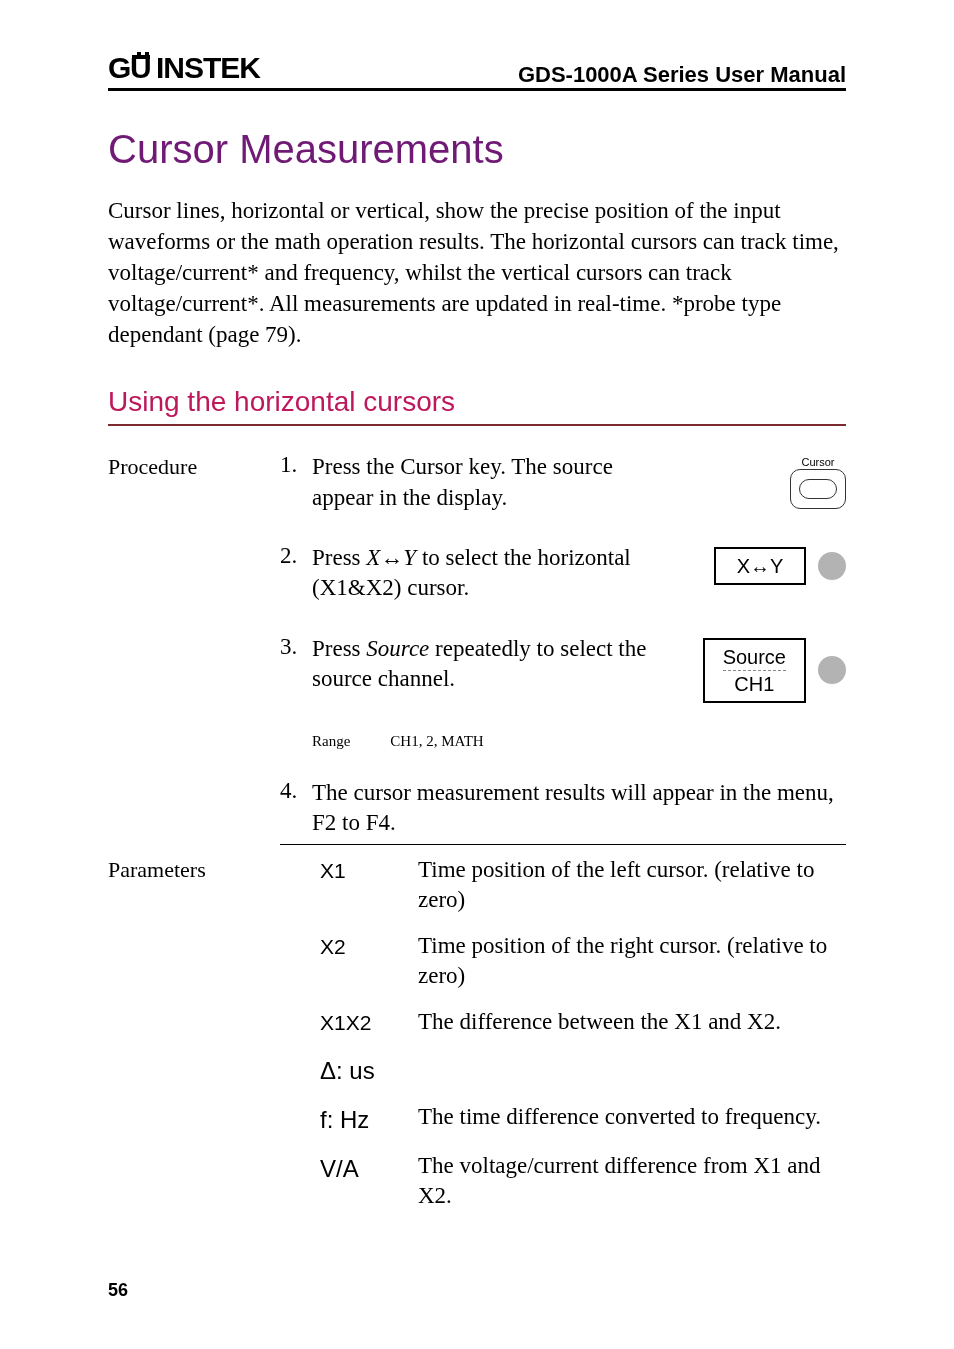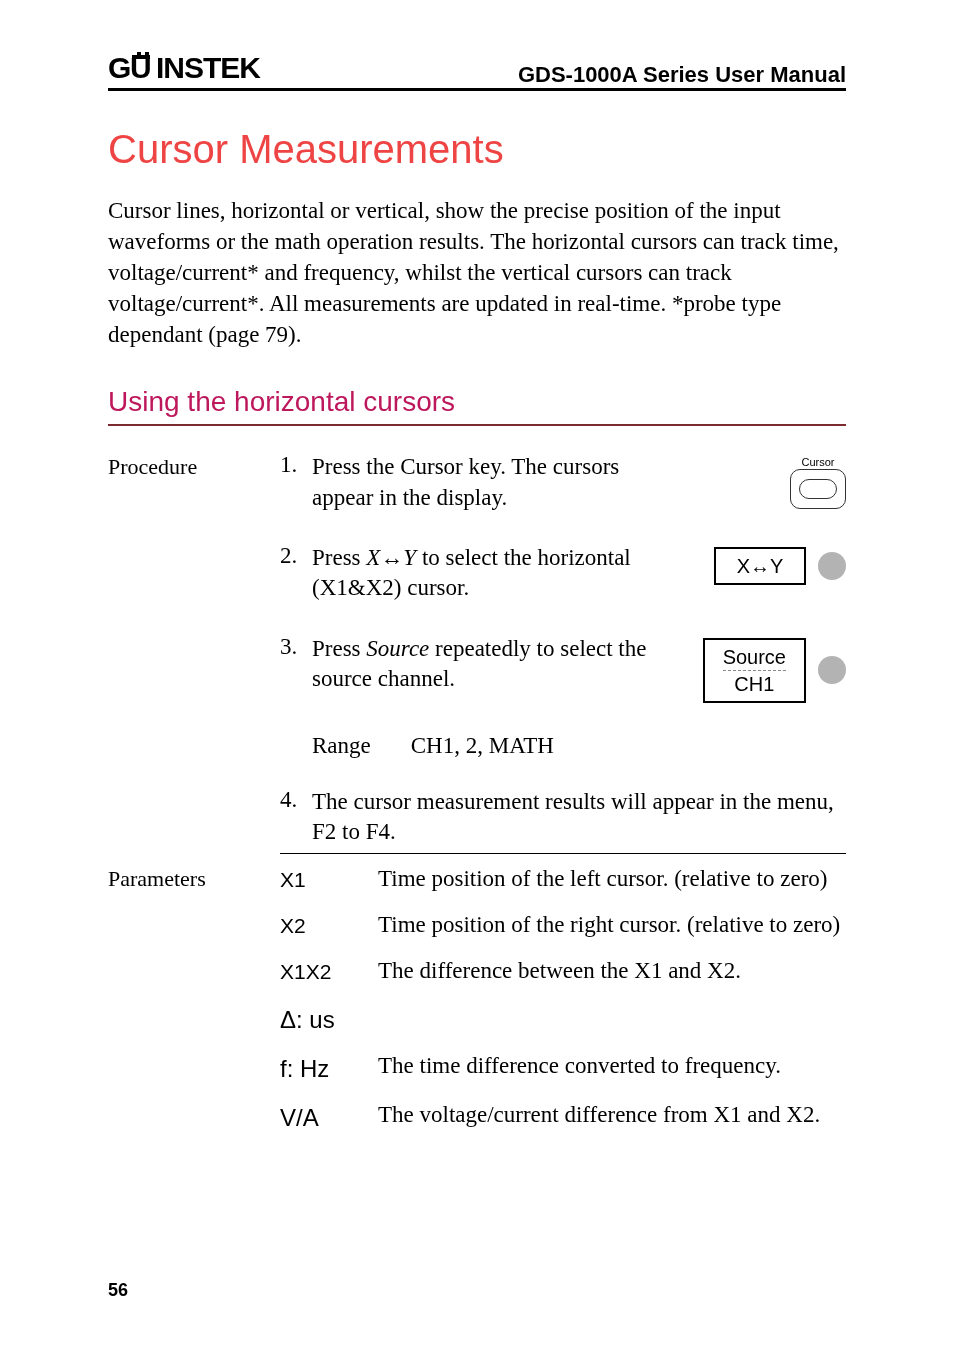--- a/index.html
+++ b/index.html
@@ -31,21 +31,21 @@
     .manual-title {
       font-family: 'Segoe UI', Arial, sans-serif;
       font-weight: 700;
       font-size: 22px;
     }
     .section-title {
       font-family: 'Segoe UI', 'Arial', sans-serif;
       font-weight: 400;
       font-size: 40px;
       margin: 26px 0 10px 0;
-      color: #ef4444;
+      color: #701a75;
     }
     .intro {
       font-family: 'Palatino Linotype', 'Book Antiqua', Palatino, Georgia, serif;
       font-size: 23px;
       line-height: 1.35;
       margin-bottom: 36px;
     }
     .subsection-title {
       font-family: 'Segoe UI', 'Arial', sans-serif;
       font-weight: 400;
@@ -135,29 +135,30 @@
       height: 28px;
       background: #b3b3b3;
       border-radius: 50%;
       flex-shrink: 0;
     }
     .range-row {
       display: flex;
       gap: 40px;
       margin: 2px 0 28px 32px;
       font-family: 'Palatino Linotype', 'Book Antiqua', Palatino, Georgia, serif;
-      font-size: 23px;
+      font-size: 15px;
     }
     .section-divider {
       border-top: 1.5px solid #000;
       margin: 0 0 10px 0;
     }
     .params-grid {
       font-family: 'Palatino Linotype', 'Book Antiqua', Palatino, Georgia, serif;
       font-size: 23px;
+      margin-left: 40px;
     }
     .param-row {
       display: grid;
       grid-template-columns: 86px 1fr;
       column-gap: 12px;
       margin-bottom: 16px;
       line-height: 1.3;
     }
     .param-label {
       font-family: 'Segoe UI', Arial, sans-serif;
@@ -205,21 +206,21 @@
   <p class="intro">Cursor lines, horizontal or vertical, show the precise position of the input waveforms or the math operation results. The horizontal cursors can track time, voltage/current* and frequency, whilst the vertical cursors can track voltage/current*. All measurements are updated in real-time.  *probe type dependant (page 79).</p>
 
   <h2 class="subsection-title">Using the horizontal cursors</h2>
 
   <div class="content-grid">
     <div class="left-label">Procedure</div>
     <div class="steps">
 
       <div class="step">
         <span class="step-num">1.</span>
-        <div class="step-text">Press the Cursor key. The cursors appear in the display.</div>
+        <div class="step-text">Press the Cursor key. The source appear in the display.</div>
         <div class="step-graphic">
           <div class="cursor-key">
             <div class="cursor-label-small">Cursor</div>
             <div class="key-outline">
               <div class="key-inner"></div>
             </div>
           </div>
         </div>
       </div>
 

